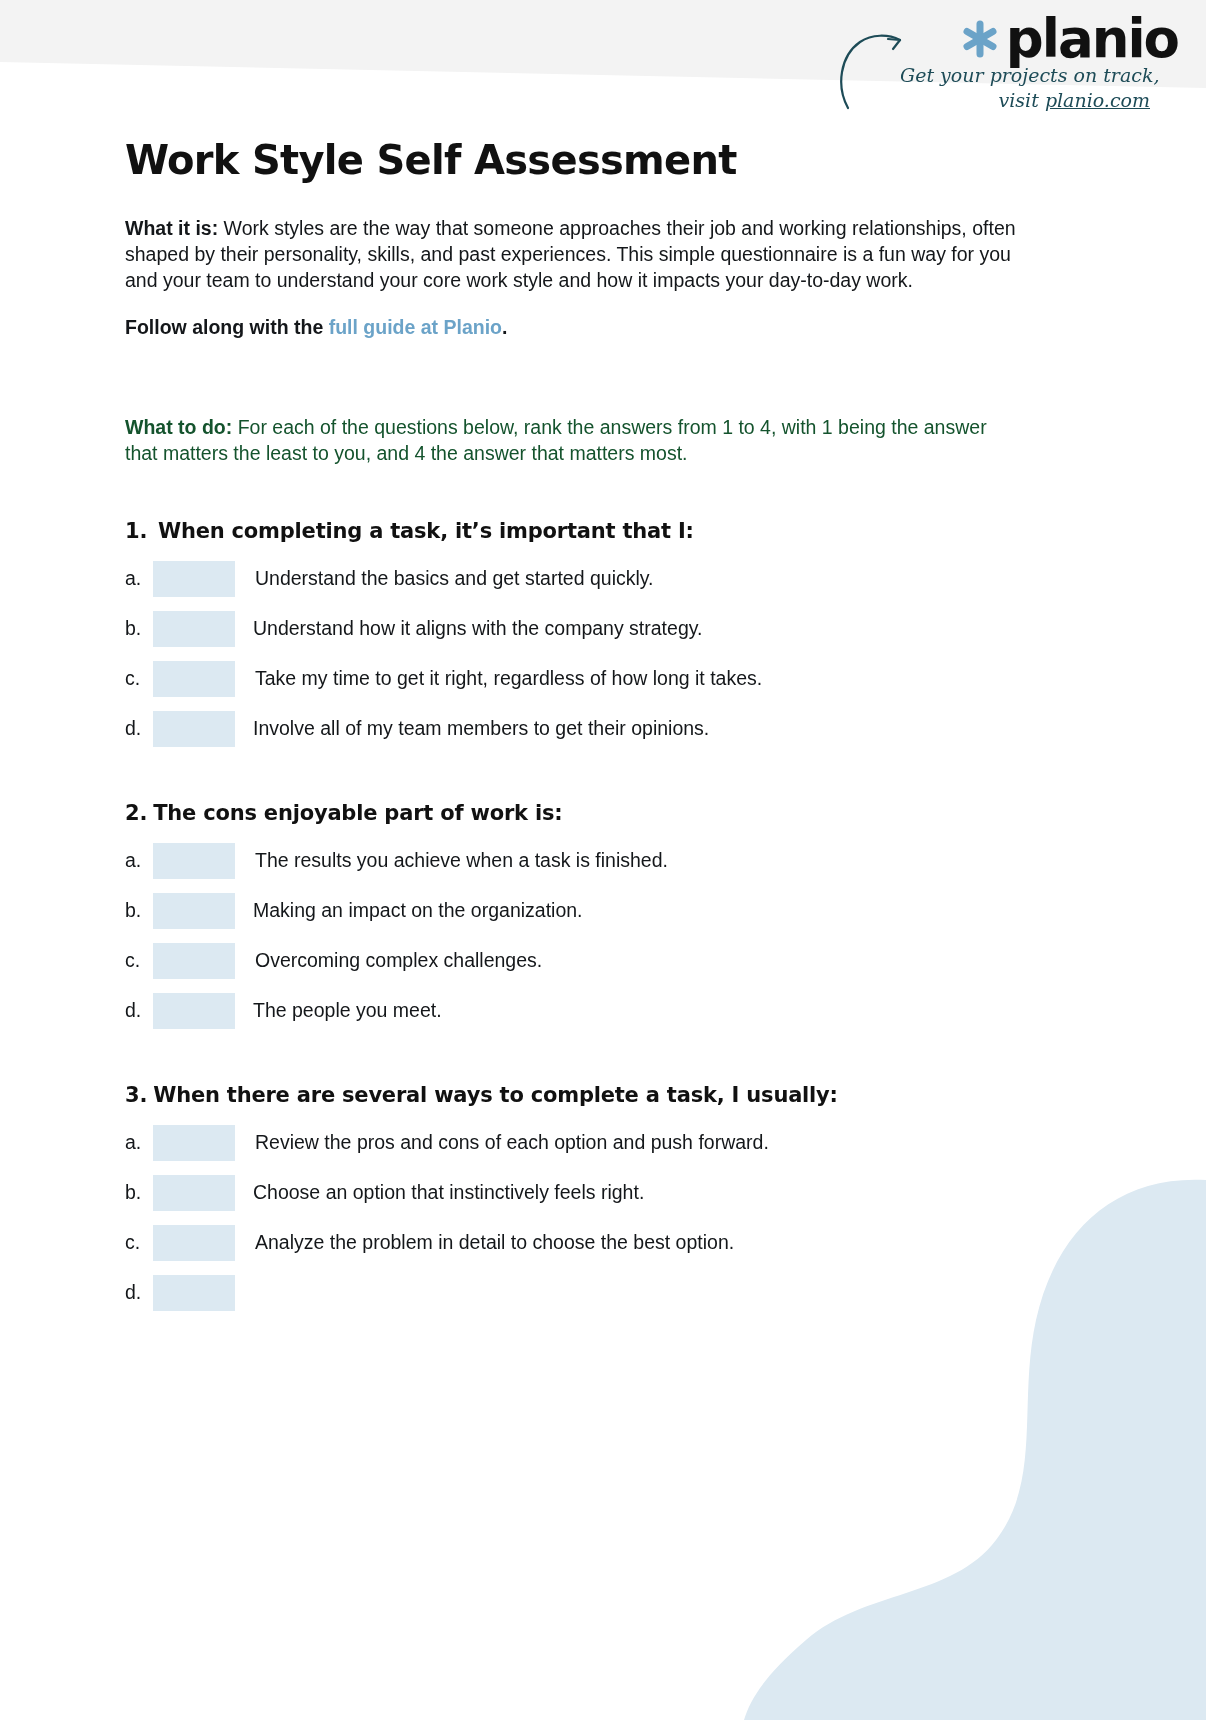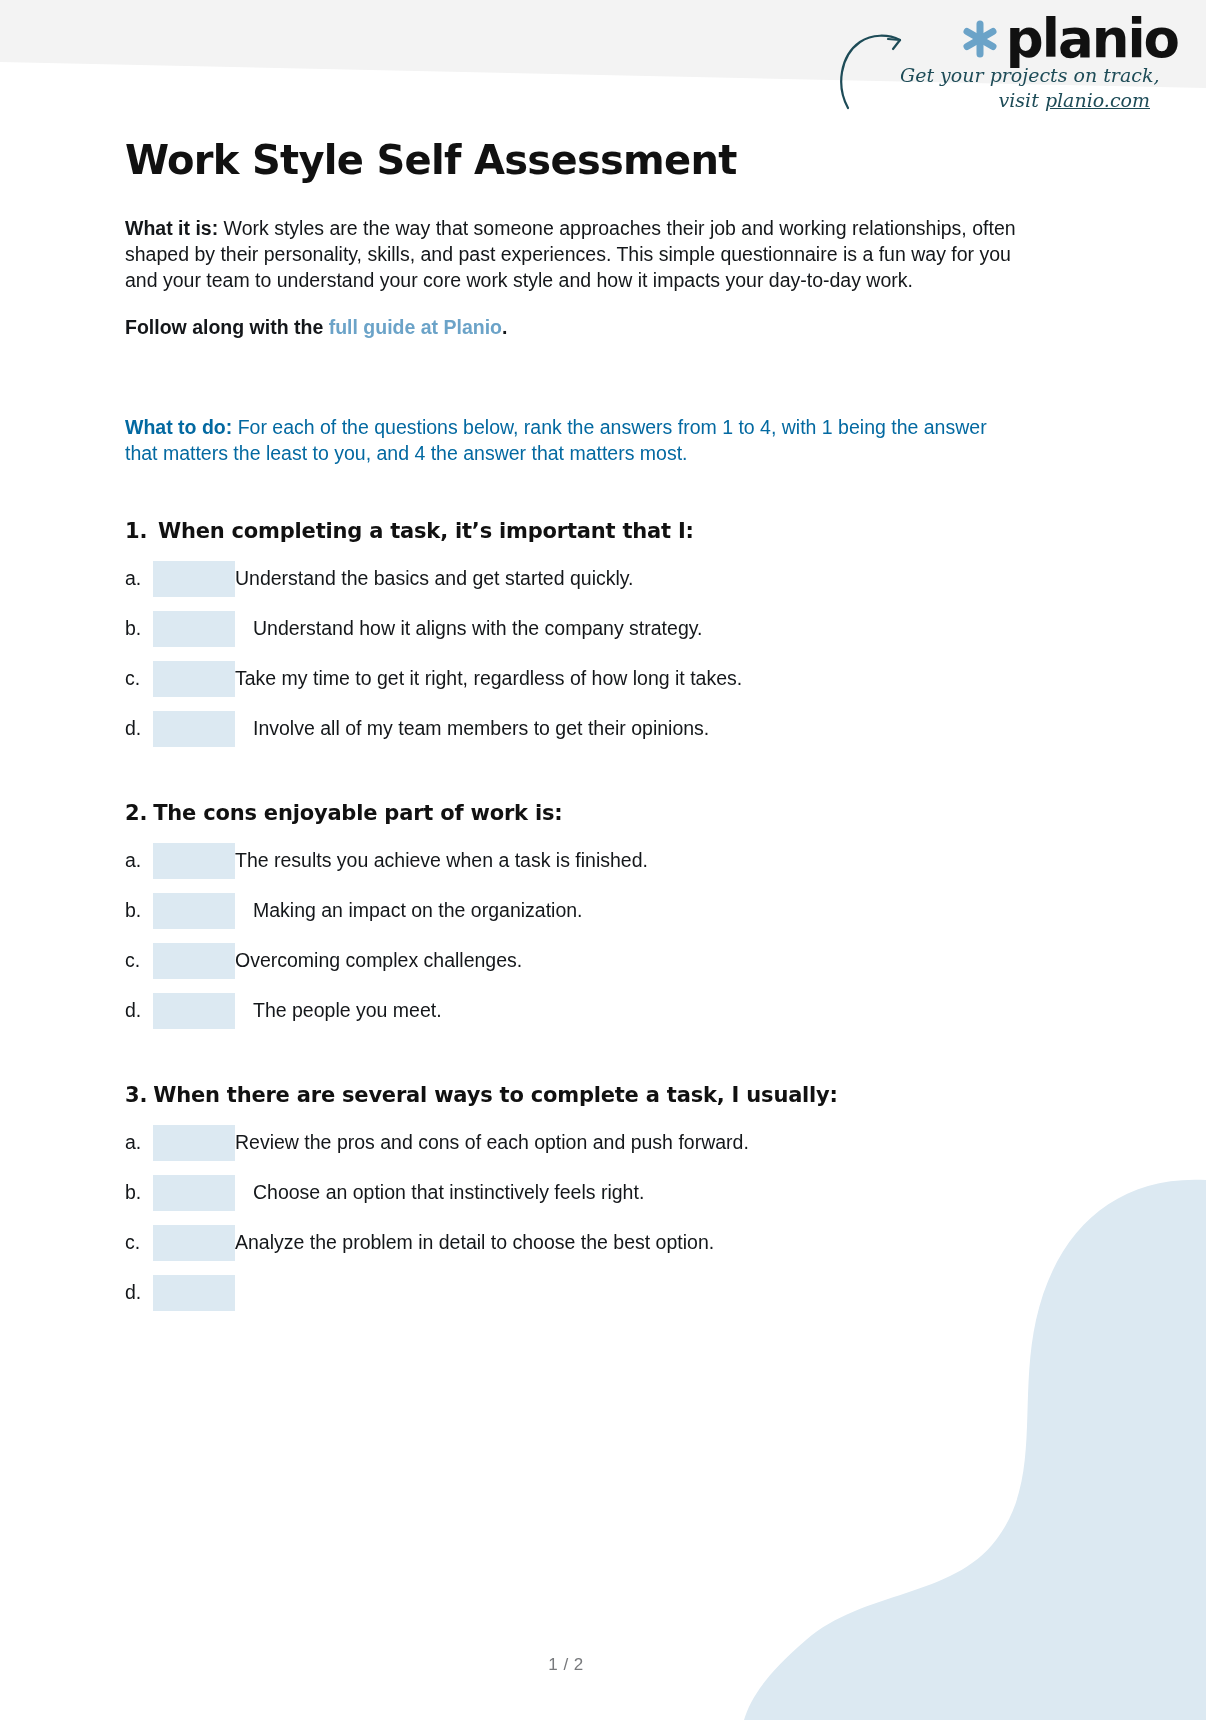--- a/index.html
+++ b/index.html
@@ -141,21 +141,21 @@
     margin-top: 22px;
     font-size: 19.5px;
     font-weight: 700;
     color: #14171a;
   }
 
   .whattodo {
     margin-top: 76px;
     font-size: 19.5px;
     line-height: 1.33;
-    color: #0369a1;
+    color: #14532d;
   }
   .whattodo b { font-weight: 700; }
 
   
   .question-block { margin-top: 50px; }
   .question-block.first { margin-top: 52px; }
 
   .q-head {
     font-family: "DejaVu Sans", sans-serif;
     font-size: 21px;
@@ -190,20 +190,21 @@
     border: none;
     outline: none;
     flex: 0 0 auto;
     font-family: "Liberation Sans", sans-serif;
     font-size: 18px;
     color: #14171a;
     text-align: center;
     padding: 0;
   }
   .answer-text {
+    margin-left: 20px;
     font-size: 19.5px;
     color: #14171a;
     white-space: nowrap;
   }
   .answer-text.shift { margin-left: 18px; }
 
   
   .footer {
     position: absolute;
     left: 0;
@@ -334,14 +335,13 @@
         <span class="answer-text">Analyze the problem in detail to choose the best option.</span>
       </div>
       <div class="answer-row">
         <span class="answer-letter">d.</span>
         <input class="answer-input" type="text" value="" style="">
       </div>
     </div>
 
   </div>
 
-  <div class="footer">1 / 2</div>
 </div>
 
 </body></html>

